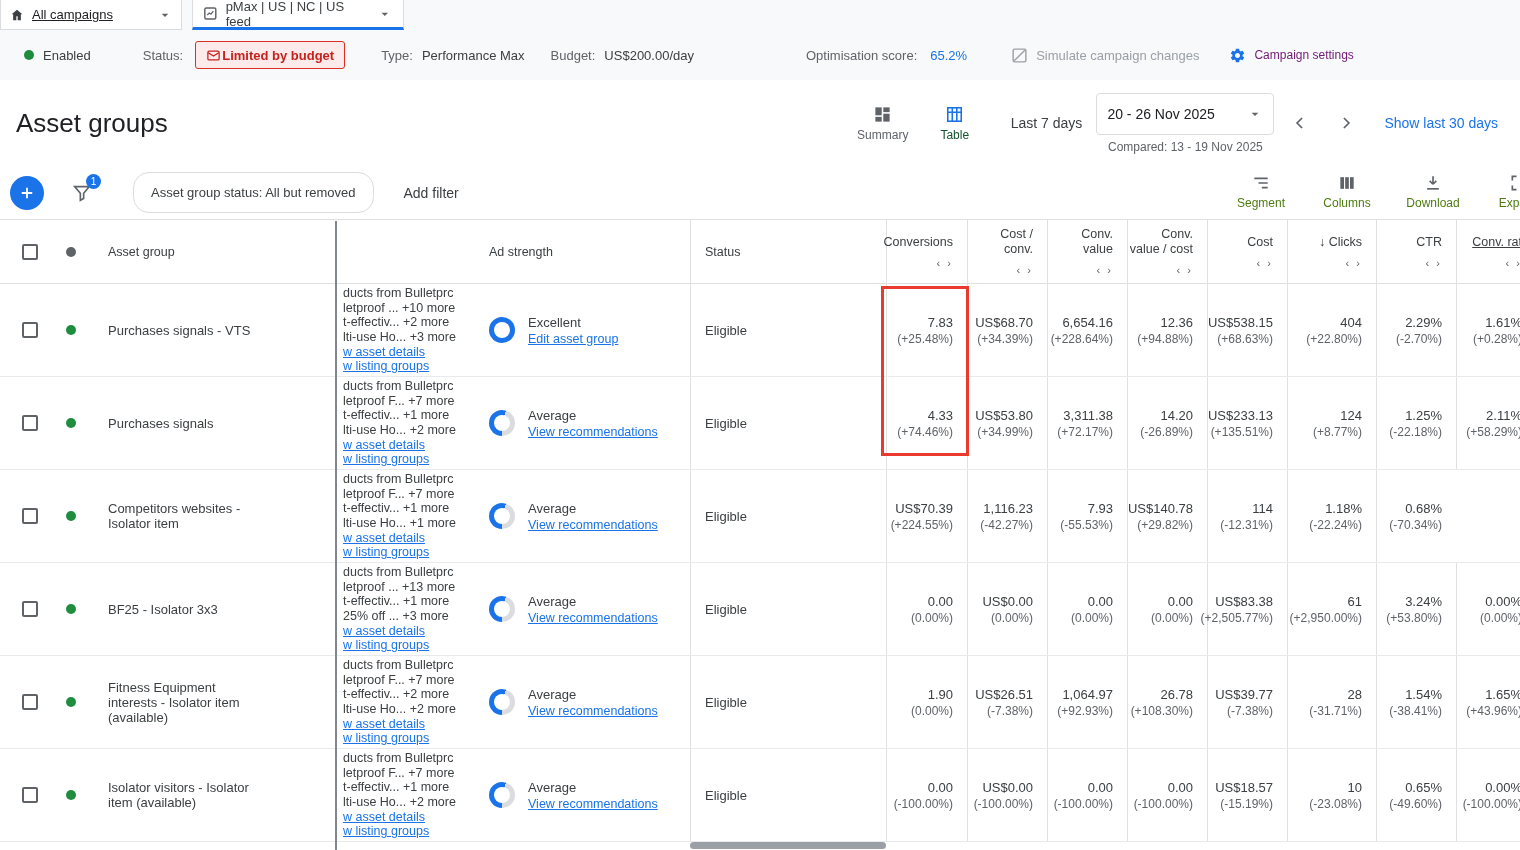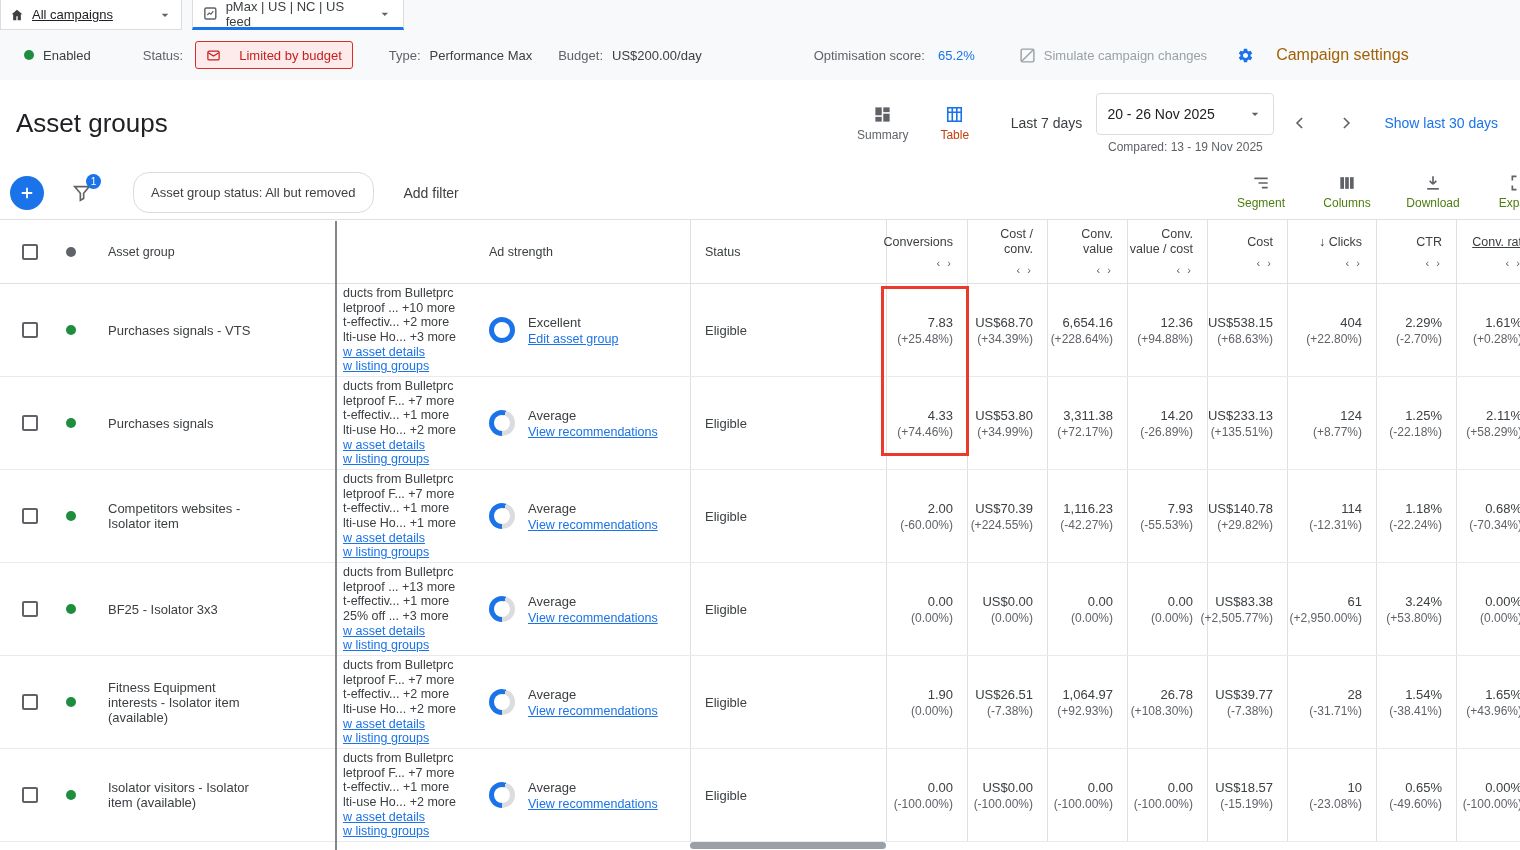--- a/index.html
+++ b/index.html
@@ -10,34 +10,34 @@
   .topbar { height:30px; background:#f8f9fa; display:flex; align-items:stretch; }
   .crumb-box { width:182px; background:#fff; border:1px solid #dadce0; border-top:none; display:flex; align-items:center; gap:7px; padding:0 8px; }
   .crumb-label { font-size:13px; color:#202124; font-weight:500; text-decoration:underline; white-space:nowrap; }
   .tab-box { margin-left:10px; width:212px; background:#fff; border:1px solid #dadce0; border-top:none; border-bottom:3px solid #1a73e8; display:flex; align-items:center; gap:8px; padding:0 10px; font-size:13px; color:#3c4043; }
   .ml-auto { margin-left:auto; }
 
   
   .status-bar { height:50px; background:#f8f9fa; display:flex; align-items:center; font-size:13px; color:#5f6368; padding-left:24px; white-space:nowrap; }
   .sb-item { display:flex; align-items:center; gap:9px; }
   .sb-dark { color:#3c4043; }
-  .red-chip { display:flex; align-items:center; gap:18px; height:28px; padding:0 10px; margin-left:12px; border:1px solid #d93025; border-radius:3px; background:#fcebea; color:#c5221f; font-weight:400; }
+  .red-chip { display:flex; align-items:center; gap:1px; height:28px; padding:0 10px; margin-left:12px; border:1px solid #d93025; border-radius:3px; background:#fcebea; color:#c5221f; font-weight:700; }
   .opt-val { color:#1a73e8; font-weight:500; margin-left:4px; }
   .disabled-item { color:#9aa0a6; gap:8px; }
-  .settings-item { color:#a16207; font-weight:500; gap:22px; font-size:16px; }
+  .settings-item { color:#701a75; font-weight:500; gap:8px; font-size:12px; }
   .dot { display:inline-block; width:10px; height:10px; border-radius:50%; }
   .dot-green { background:#1e8e3e; }
   .dot-gray { background:#5f6368; }
 
   
   .page-header { height:86px; display:flex; align-items:center; padding:0 16px; background:#fff; }
   .page-title { font-size:26px; font-weight:400; color:#202124; }
   .ph-right { margin-left:auto; display:flex; align-items:center; }
   .view-toggle { width:72px; display:flex; flex-direction:column; align-items:center; gap:4px; font-size:12px; color:#5f6368; cursor:pointer; }
-  .view-toggle.active { color:#c2410c; font-weight:500; }
+  .view-toggle.active { color:#14532d; font-weight:500; }
   .range-label { margin:0 14px 0 20px; font-size:14px; color:#3c4043; }
   .date-widget { display:flex; flex-direction:column; align-items:center; }
   .date-box { width:178px; height:42px; border:1px solid #dadce0; border-radius:4px; background:#fff; display:flex; align-items:center; justify-content:space-between; padding:0 10px; font-size:14px; color:#202124; cursor:pointer; }
   .compared { font-size:12px; color:#5f6368; margin-top:5px; }
   .chev { width:40px; height:40px; display:flex; align-items:center; justify-content:center; cursor:pointer; margin-left:6px; }
   .show-last { margin:0 6px 0 18px; font-size:14px; color:#1a73e8; font-weight:500; white-space:nowrap; cursor:pointer; }
 
   
   .toolbar { position:relative; height:54px; display:flex; align-items:center; padding-left:10px; border-bottom:1px solid #e0e0e0; background:#fff; }
   .add-btn { width:34px; height:34px; border-radius:50%; background:#1a73e8; display:flex; align-items:center; justify-content:center; cursor:pointer; }
@@ -421,24 +421,20 @@
       </div>
       <div class="cell c-strength">
         <span class="ring" style="background: conic-gradient(from 180deg, rgb(26, 115, 232) 55%, rgb(218, 220, 224) 0deg);"></span>
         <span class="s-col">
           <span>Average</span>
           <span class="p-link">View recommendations</span>
         </span>
       </div>
       <div class="cell c-status">Eligible</div>
       <div class="cell c-metric">
-        <span class="m-val">2.00</span>
-        <span class="m-delta">(-60.00%)</span>
-      </div>
-      <div class="cell c-metric">
         <span class="m-val">US$70.39</span>
         <span class="m-delta">(+224.55%)</span>
       </div>
       <div class="cell c-metric">
         <span class="m-val">1,116.23</span>
         <span class="m-delta">(-42.27%)</span>
       </div>
       <div class="cell c-metric">
         <span class="m-val">7.93</span>
         <span class="m-delta">(-55.53%)</span>

